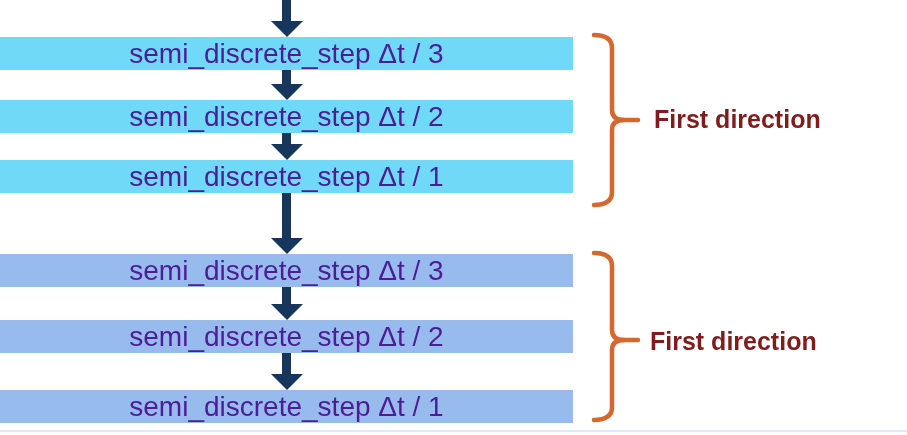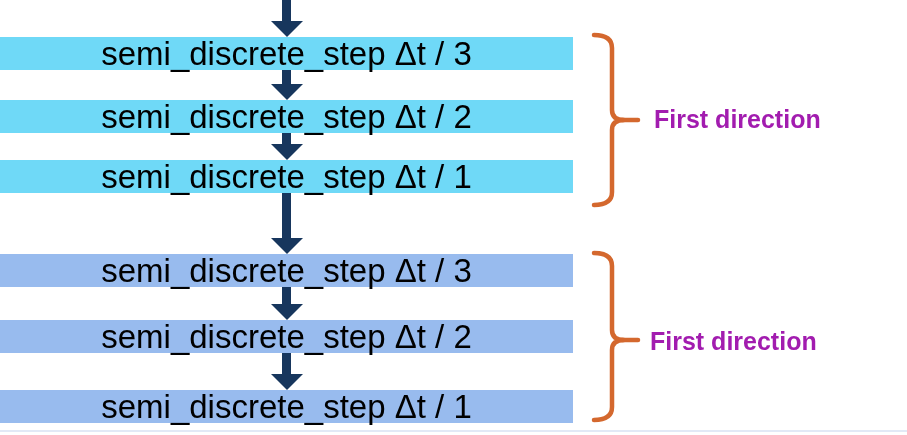--- a/index.html
+++ b/index.html
@@ -18,22 +18,22 @@
     left: 0;
     width: 573px;
     height: 33px;
     display: flex;
     align-items: center;
     justify-content: center;
   }
   .bar.cyan  { background: #6FD9F7; }
   .bar.peri  { background: #98BBEE; }
   .bar span {
-    color: #000000;
-    font-size: 33px;
+    color: #4c1d95;
+    font-size: 28px;
     line-height: 33px;
     white-space: nowrap;
   }
   .b1 { top: 37px; }
   .b2 { top: 100px; }
   .b3 { top: 160px; }
   .b4 { top: 254px; }
   .b5 { top: 320px; }
   .b6 { top: 390px; }
 
@@ -68,21 +68,21 @@
     fill: none;
     stroke: #D4682E;
     stroke-width: 4.5px;
     stroke-linecap: round;
     stroke-linejoin: round;
   }
 
   
   .glabel {
     position: absolute;
-    color: #a21caf;
+    color: #7f1d1d;
     font-weight: bold;
     font-size: 25px;
     line-height: 26px;
     white-space: nowrap;
   }
   .gl1 { left: 654px; top: 106px; }
   .gl2 { left: 650px; top: 328px; }
 
   
   .bottom-line {

